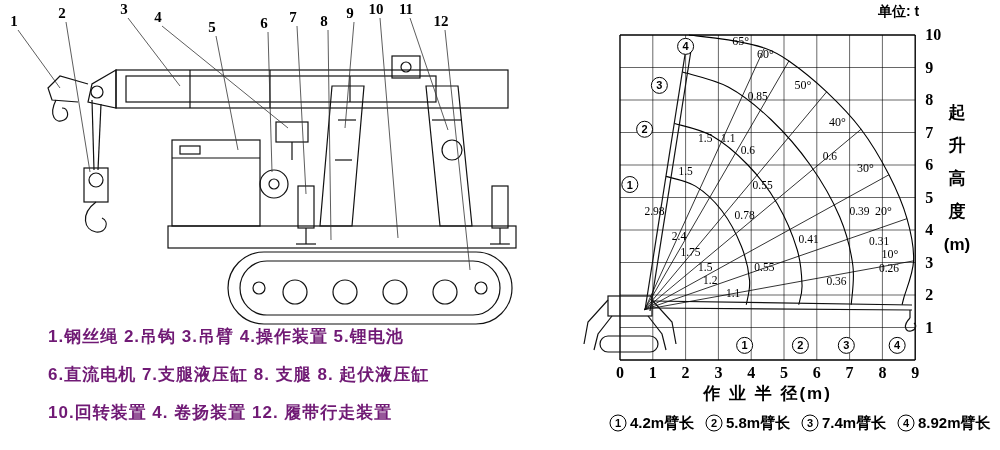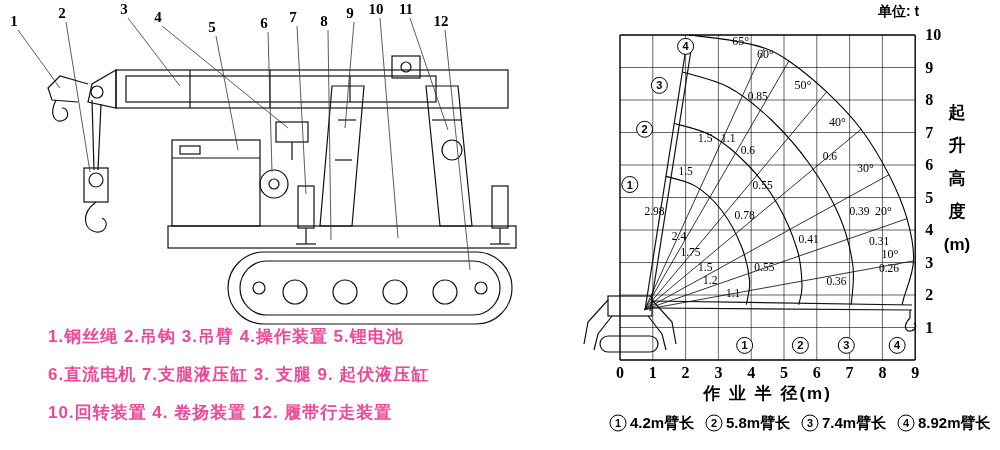--- a/index.html
+++ b/index.html
@@ -1,20 +1,20 @@
 <!DOCTYPE html>
 <html><head>
 <meta charset="utf-8">
 <style>
   html,body{margin:0;padding:0;background:#fff;}
   body{width:1000px;height:450px;font-family:"Liberation Sans",sans-serif;}
   .page{position:relative;width:1000px;height:450px;background:#fff;overflow:hidden;}
   .left-panel{position:absolute;left:0;top:0;width:560px;height:450px;}
   .right-panel{position:absolute;left:560px;top:0;width:440px;height:450px;}
-  .legend{position:absolute;left:48px;top:318px;color:#ec4899;font-size:17px;font-weight:bold;line-height:38px;letter-spacing:1px;white-space:nowrap;}
+  .legend{position:absolute;left:48px;top:318px;color:#701a75;font-size:17px;font-weight:bold;line-height:38px;letter-spacing:1px;white-space:nowrap;}
   svg{display:block;}
   svg text{fill:#000;}
   .tick{font:bold 16px "Liberation Serif",serif;}
   .load{font:11.5px "Liberation Serif",serif;}
   .angle{font:12px "Liberation Serif",serif;}
   .unit{font:bold 14px "Liberation Sans",sans-serif;}
   .axis-title{font:bold 17px "Liberation Sans",sans-serif;letter-spacing:2px;}
   .axis-title-v{font:bold 17px "Liberation Sans",sans-serif;}
   .circnum{font:bold 11px "Liberation Sans",sans-serif;}
   .legend-t{font:bold 15px "Liberation Sans",sans-serif;}
@@ -125,21 +125,21 @@
           <line x1="380" y1="18" x2="398" y2="238" stroke="#333" stroke-width="0.8"></line>
           <text x="376" y="14" text-anchor="middle" class="callout">10</text>
           <line x1="410" y1="18" x2="448" y2="130" stroke="#333" stroke-width="0.8"></line>
           <text x="406" y="14" text-anchor="middle" class="callout">11</text>
           <line x1="445" y1="30" x2="470" y2="270" stroke="#333" stroke-width="0.8"></line>
           <text x="441" y="26" text-anchor="middle" class="callout">12</text>
         </g>
     </svg>
     <div class="legend">
       <div class="legend-line">1.钢丝绳 2.吊钩 3.吊臂 4.操作装置 5.锂电池</div>
-      <div class="legend-line">6.直流电机 7.支腿液压缸 3. 支腿  9. 起伏液压缸</div>
+      <div class="legend-line">6.直流电机 7.支腿液压缸 8. 支腿  8. 起伏液压缸</div>
       <div class="legend-line">10.回转装置  4. 卷扬装置  12. 履带行走装置</div>
     </div>
   </div>
 
   <div class="right-panel">
     <svg id="range-chart" width="440" height="450" viewBox="0 0 440 450">
       <g id="g-grid">
           <line x1="60" y1="360" x2="60" y2="35" stroke="#000" stroke-width="1.4"></line>
           <line x1="92.8" y1="360" x2="92.8" y2="35" stroke="#000" stroke-width="0.6"></line>
           <line x1="125.6" y1="360" x2="125.6" y2="35" stroke="#000" stroke-width="0.6"></line>

